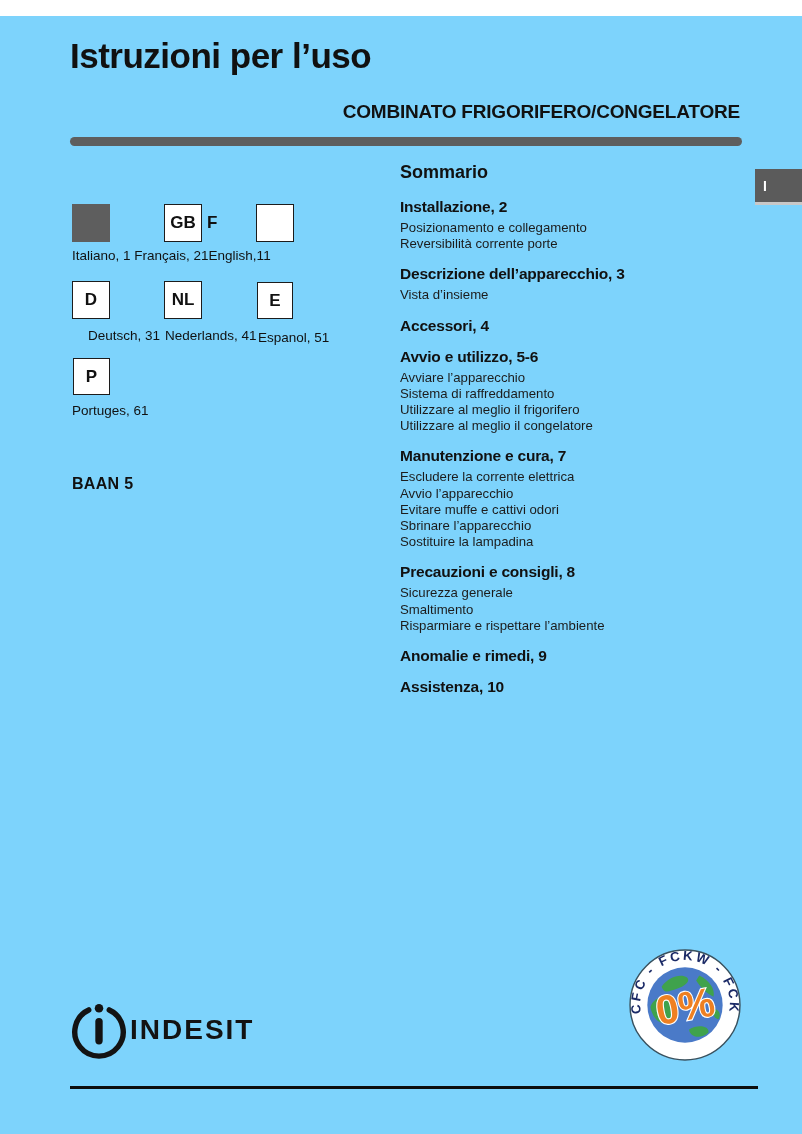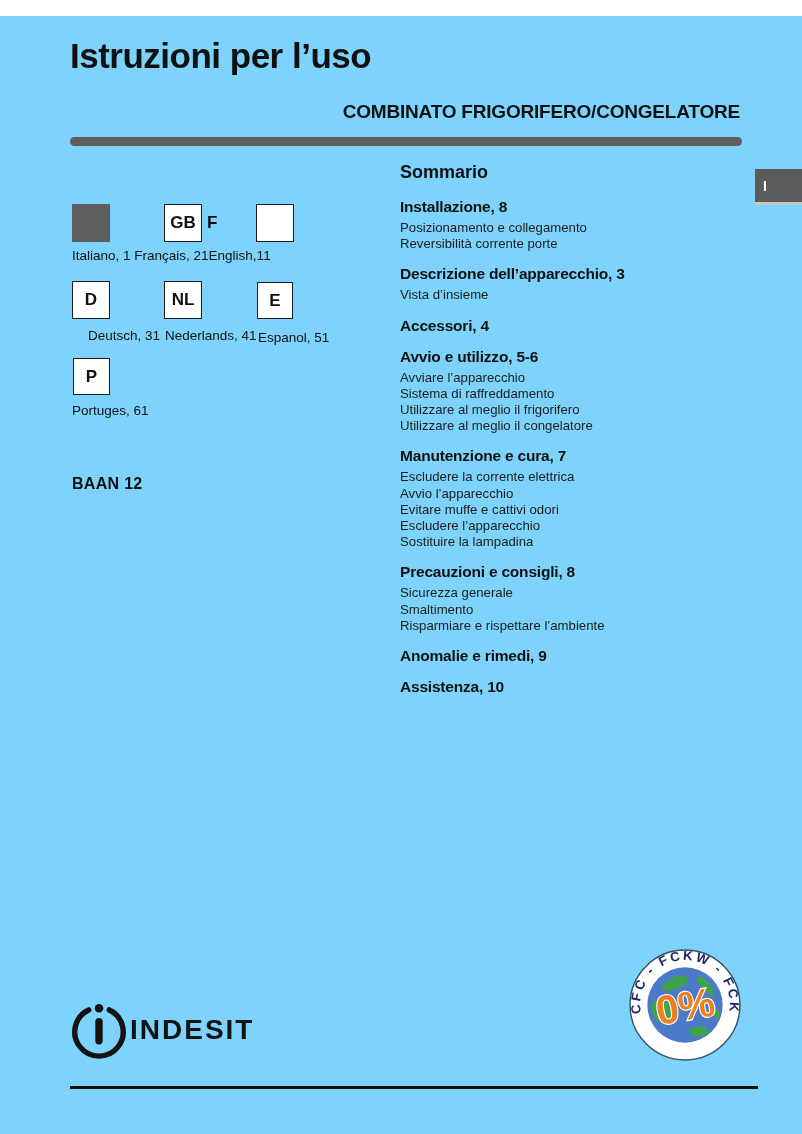--- a/index.html
+++ b/index.html
@@ -80,27 +80,27 @@
   </div>
   <div class="lang-caption" style="left:88px;top:312px;">Deutsch, 31</div>
   <div class="lang-caption" style="left:165px;top:312px;">Nederlands, 41</div>
   <div class="lang-caption" style="left:258px;top:314px;">Espanol, 51</div>
 
   <div class="lang-box" style="left:73px;top:342px;width:37px;height:37px;">
     <span>P</span>
   </div>
   <div class="lang-caption" style="left:72px;top:387px;">Portuges, 61</div>
 
-  <div class="model-number">BAAN 12</div>
+  <div class="model-number">BAAN 5</div>
 
   <div class="toc">
     <div class="toc-title">Sommario</div>
     <div>
     <div class="toc-section">
-      <h3>Installazione, 8</h3>
+      <h3>Installazione, 2</h3>
       <ul>
             <li>Posizionamento e collegamento</li>
             <li>Reversibilità corrente porte</li>
           </ul>
     </div>
 
     <div class="toc-section">
       <h3>Descrizione dell’apparecchio, 3</h3>
       <ul>
             <li>Vista d’insieme</li>
@@ -121,21 +121,21 @@
             <li>Utilizzare al meglio il congelatore</li>
           </ul>
     </div>
 
     <div class="toc-section">
       <h3>Manutenzione e cura, 7</h3>
       <ul>
             <li>Escludere la corrente elettrica</li>
             <li>Avvio l’apparecchio</li>
             <li>Evitare muffe e cattivi odori</li>
-            <li>Escludere l’apparecchio</li>
+            <li>Sbrinare l’apparecchio</li>
             <li>Sostituire la lampadina</li>
           </ul>
     </div>
 
     <div class="toc-section">
       <h3>Precauzioni e consigli, 8</h3>
       <ul>
             <li>Sicurezza generale</li>
             <li>Smaltimento</li>
             <li>Risparmiare e rispettare l’ambiente</li>

